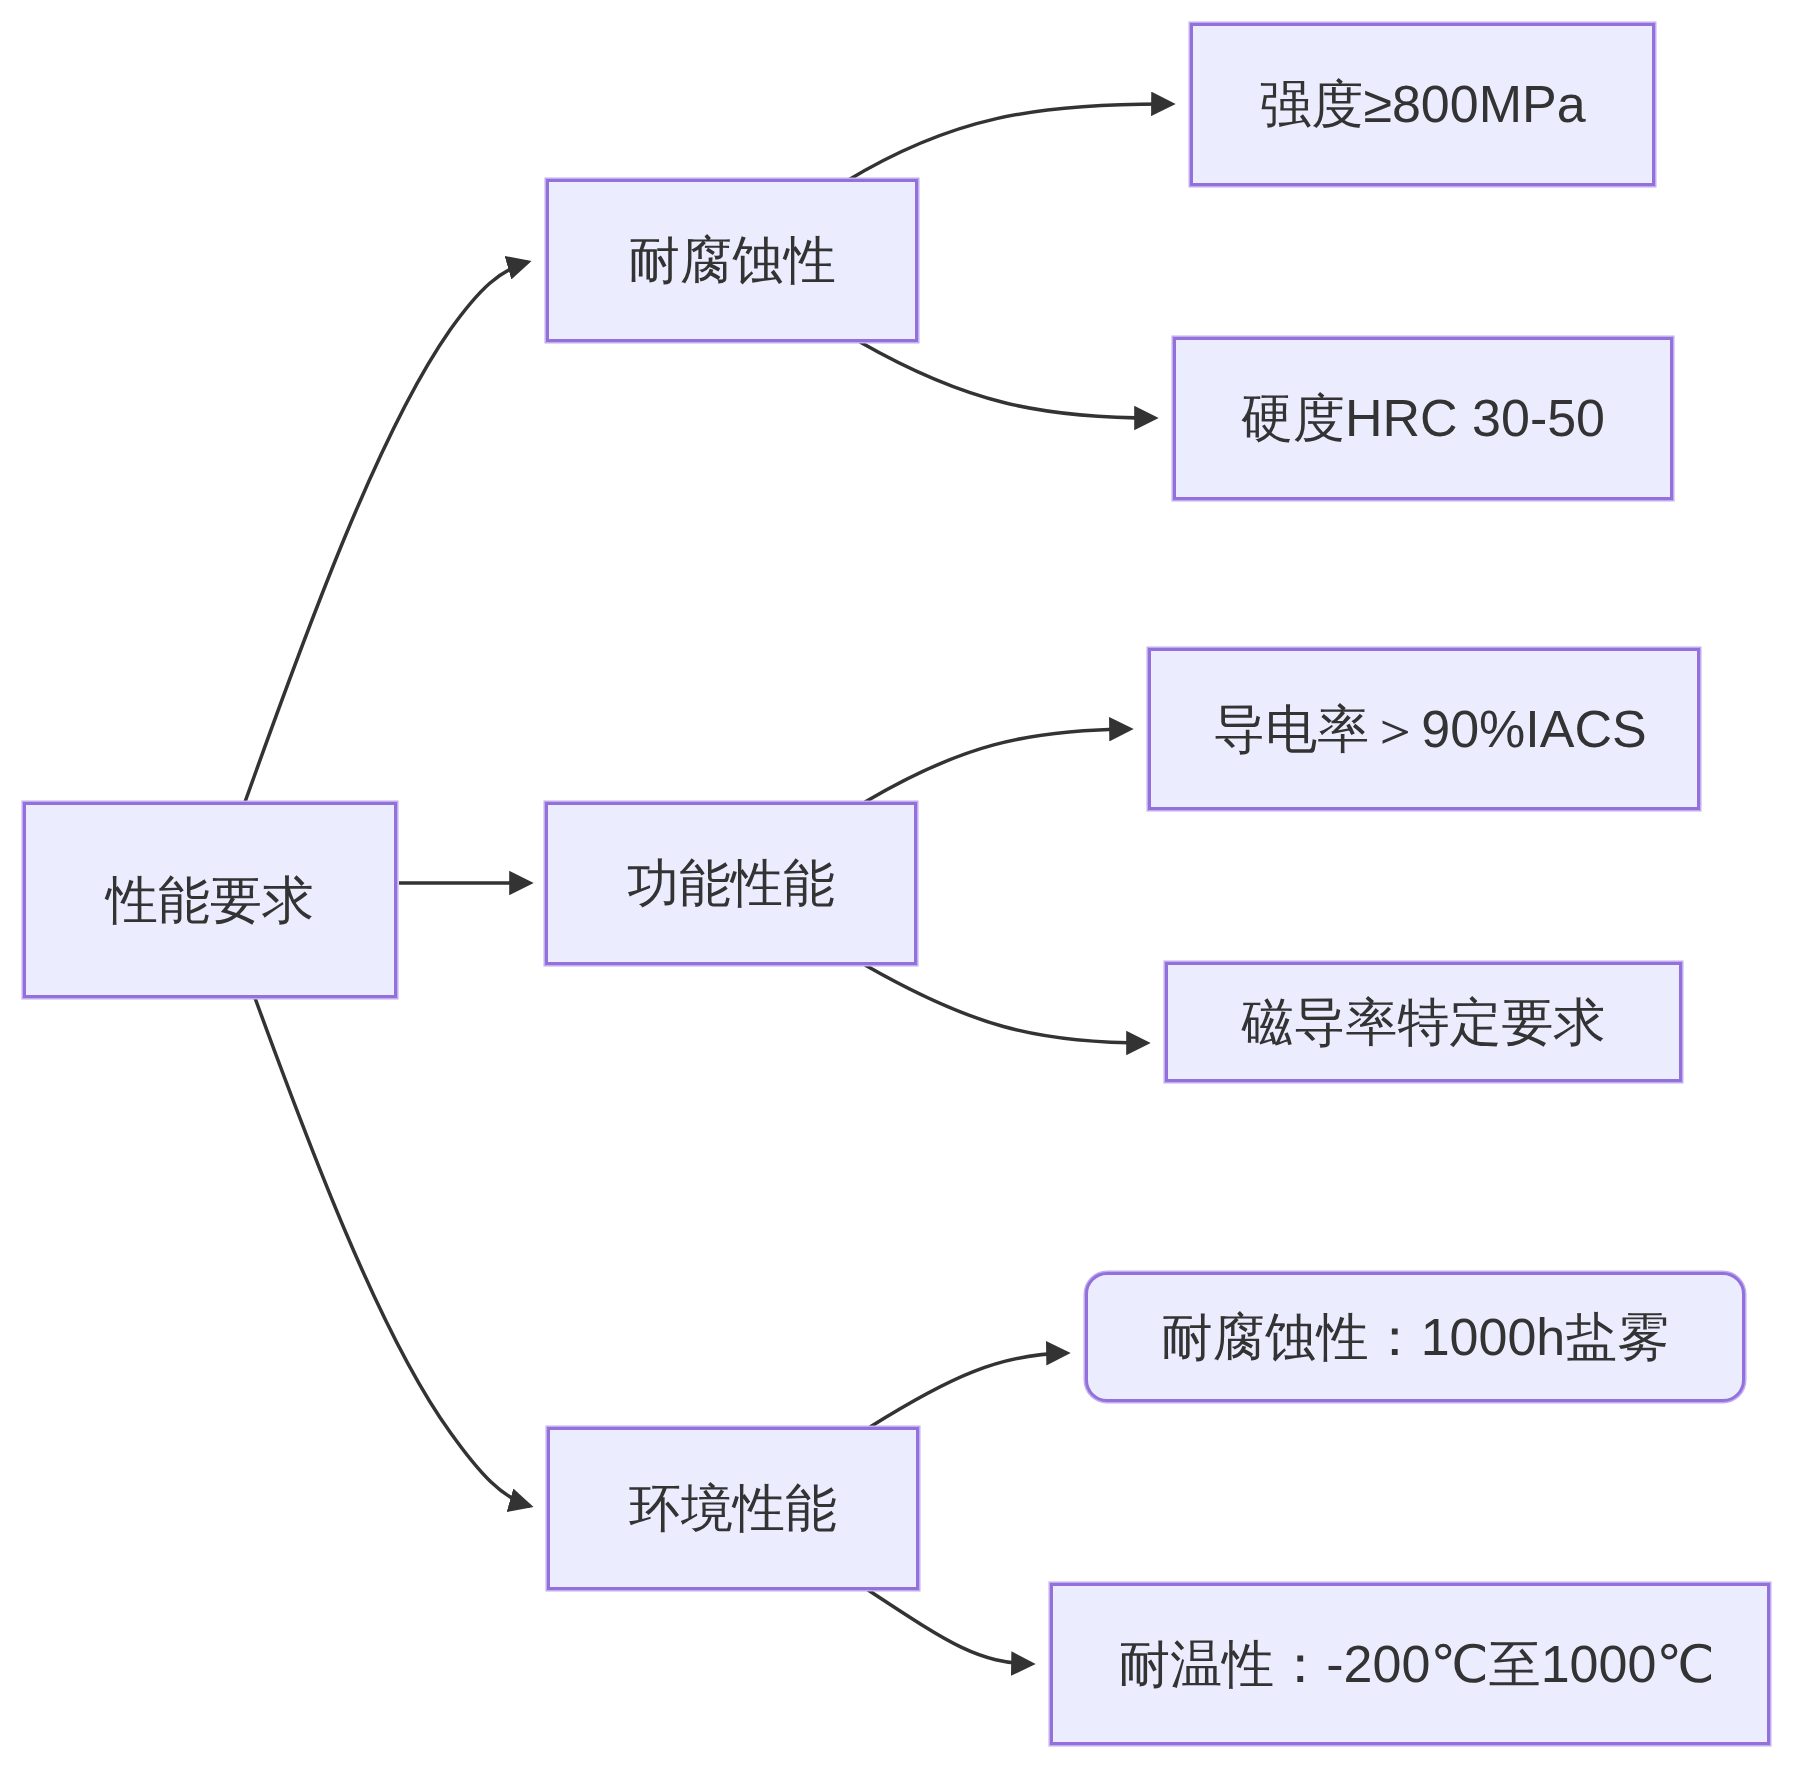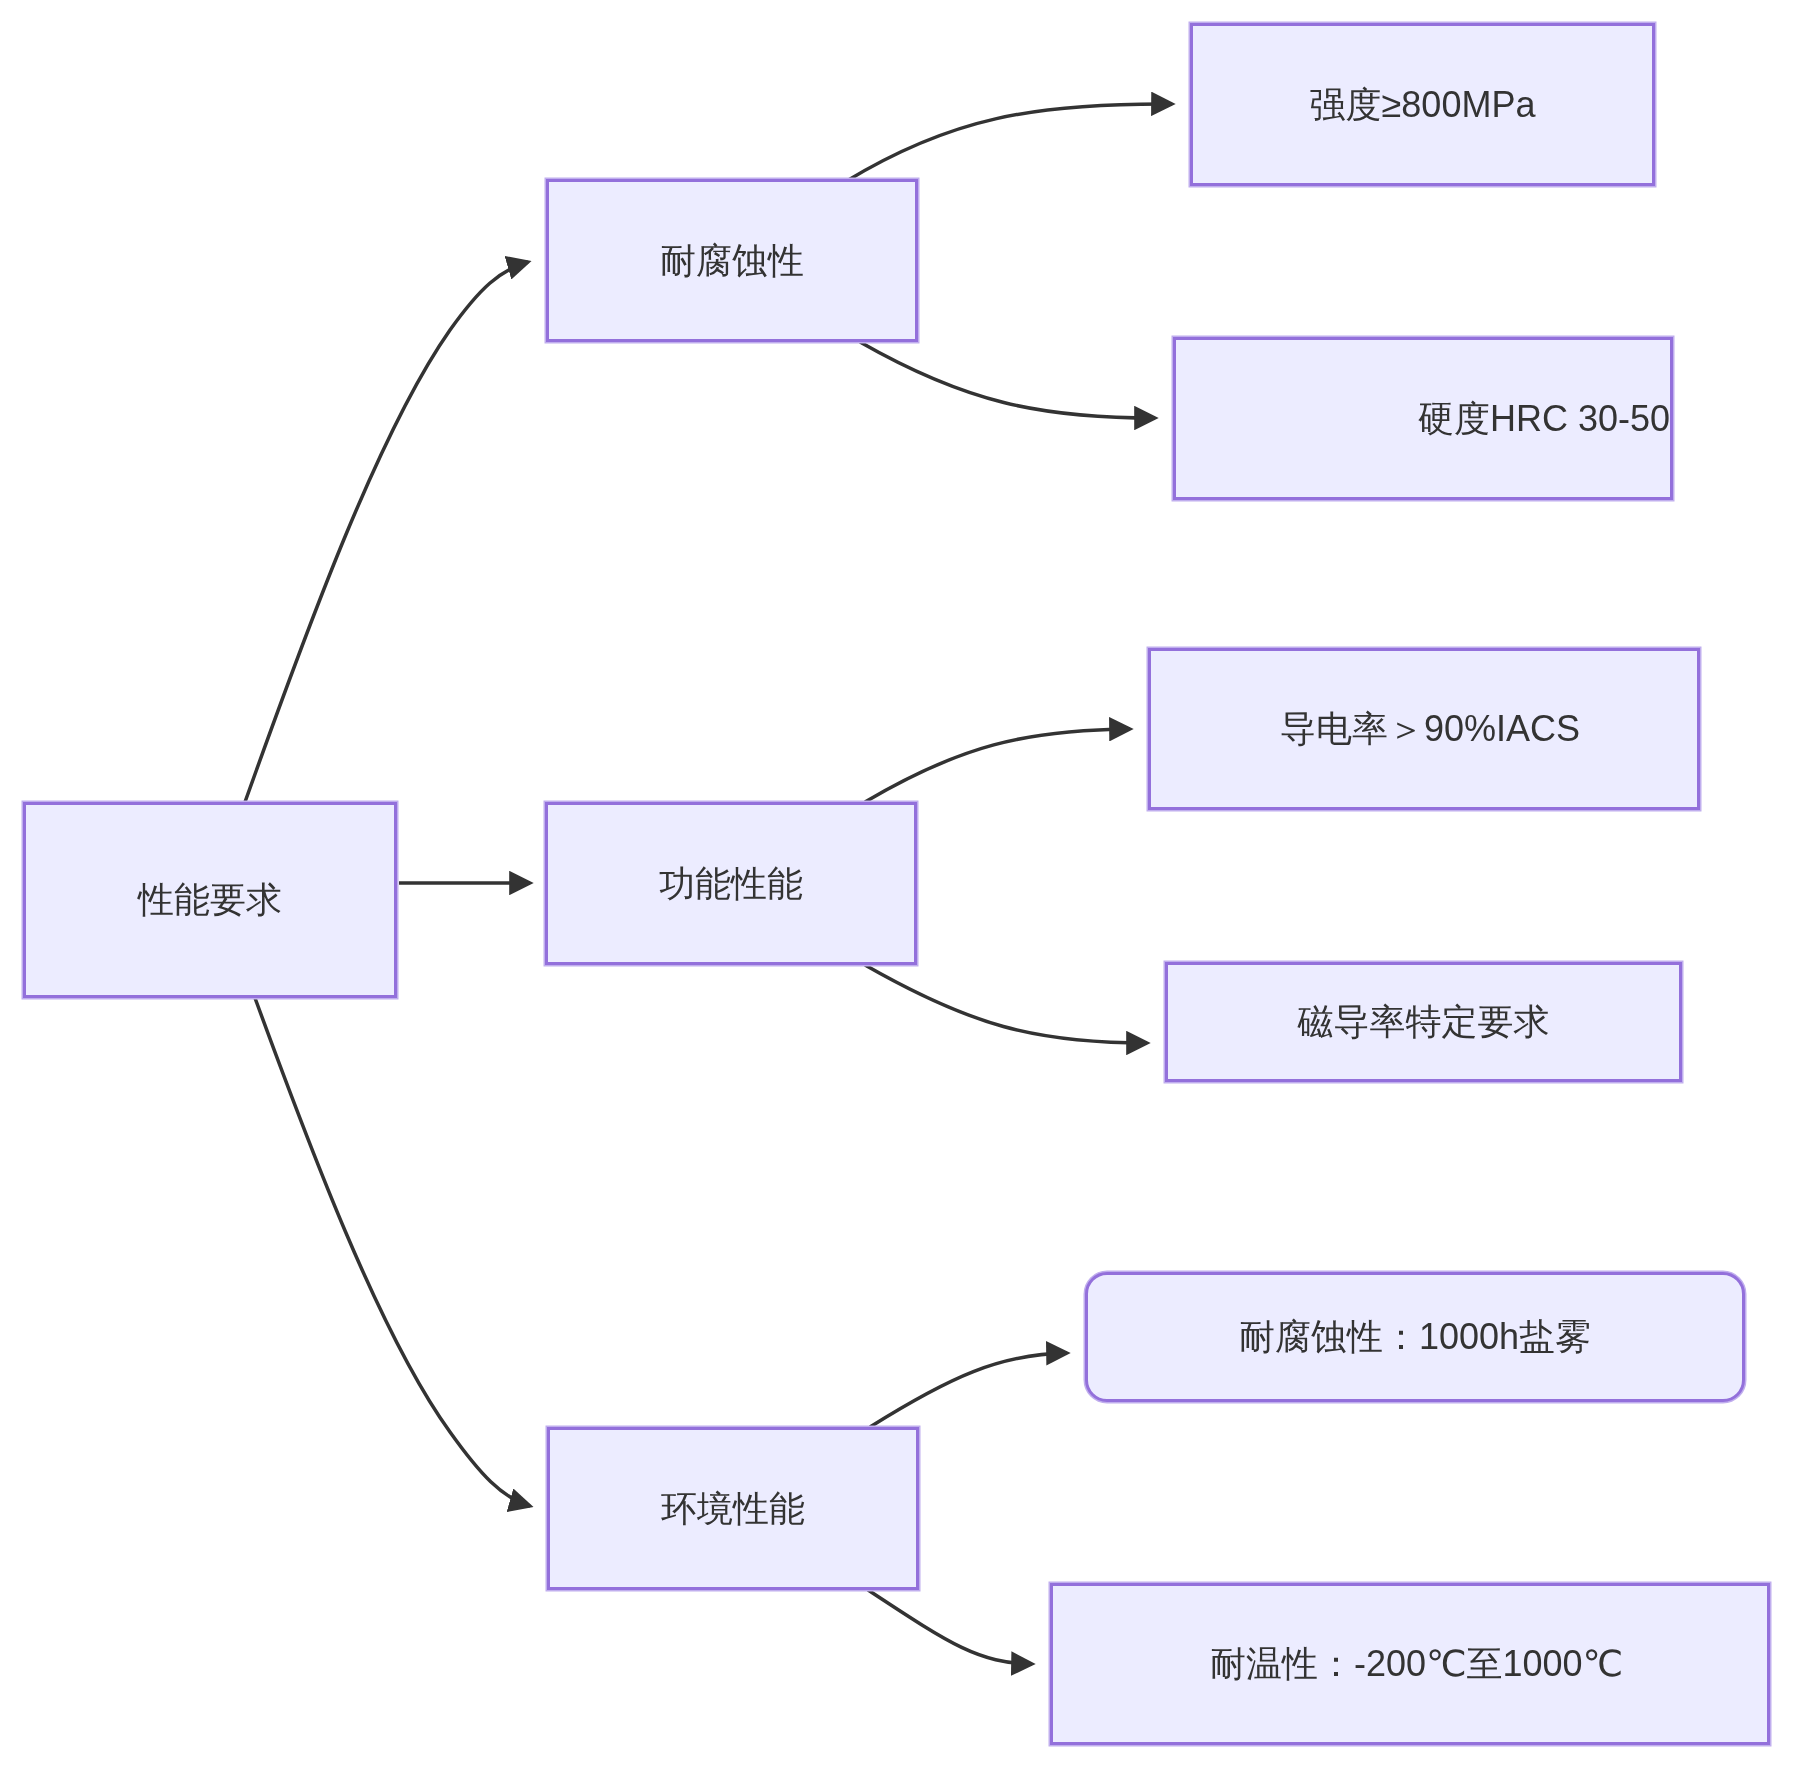--- a/index.html
+++ b/index.html
@@ -32,32 +32,32 @@
   }
   .node {
     position: absolute;
     display: flex;
     align-items: center;
     justify-content: center;
     background: var(--node-fill);
     border: 3.5px solid var(--node-border);
     box-shadow: 0 0 0 1.5px var(--node-halo);
     color: var(--text);
-    font-size: 36px;
+    font-size: 52px;
     line-height: 1.2;
     white-space: nowrap;
     text-align: center;
   }
   
   .n-root   { left: 23px;   top: 802px;  width: 374px; height: 196px; }
   .n-mech   { left: 546px;  top: 179px;  width: 372px; height: 163px; }
   .n-func   { left: 545px;  top: 802px;  width: 372px; height: 163px; }
   .n-env    { left: 547px;  top: 1427px; width: 372px; height: 163px; }
   .n-str    { left: 1190px; top: 23px;   width: 465px; height: 163px; }
-  .n-hard   { left: 1173px; top: 337px;  width: 500px; height: 163px; justify-content: flex-end; }
+  .n-hard   { left: 1173px; top: 337px;  width: 500px; height: 163px; }
   .n-cond   { left: 1148px; top: 648px;  width: 552px; height: 162px; padding-left: 12px; }
   .n-perm   { left: 1165px; top: 962px;  width: 517px; height: 120px; }
   .n-corr   { left: 1085px; top: 1272px; width: 660px; height: 130px; border-radius: 22px; }
   .n-temp   { left: 1050px; top: 1583px; width: 720px; height: 162px; padding-left: 13px; }
 </style>
 </head>
 <body>
 
 <div class="canvas">
 

